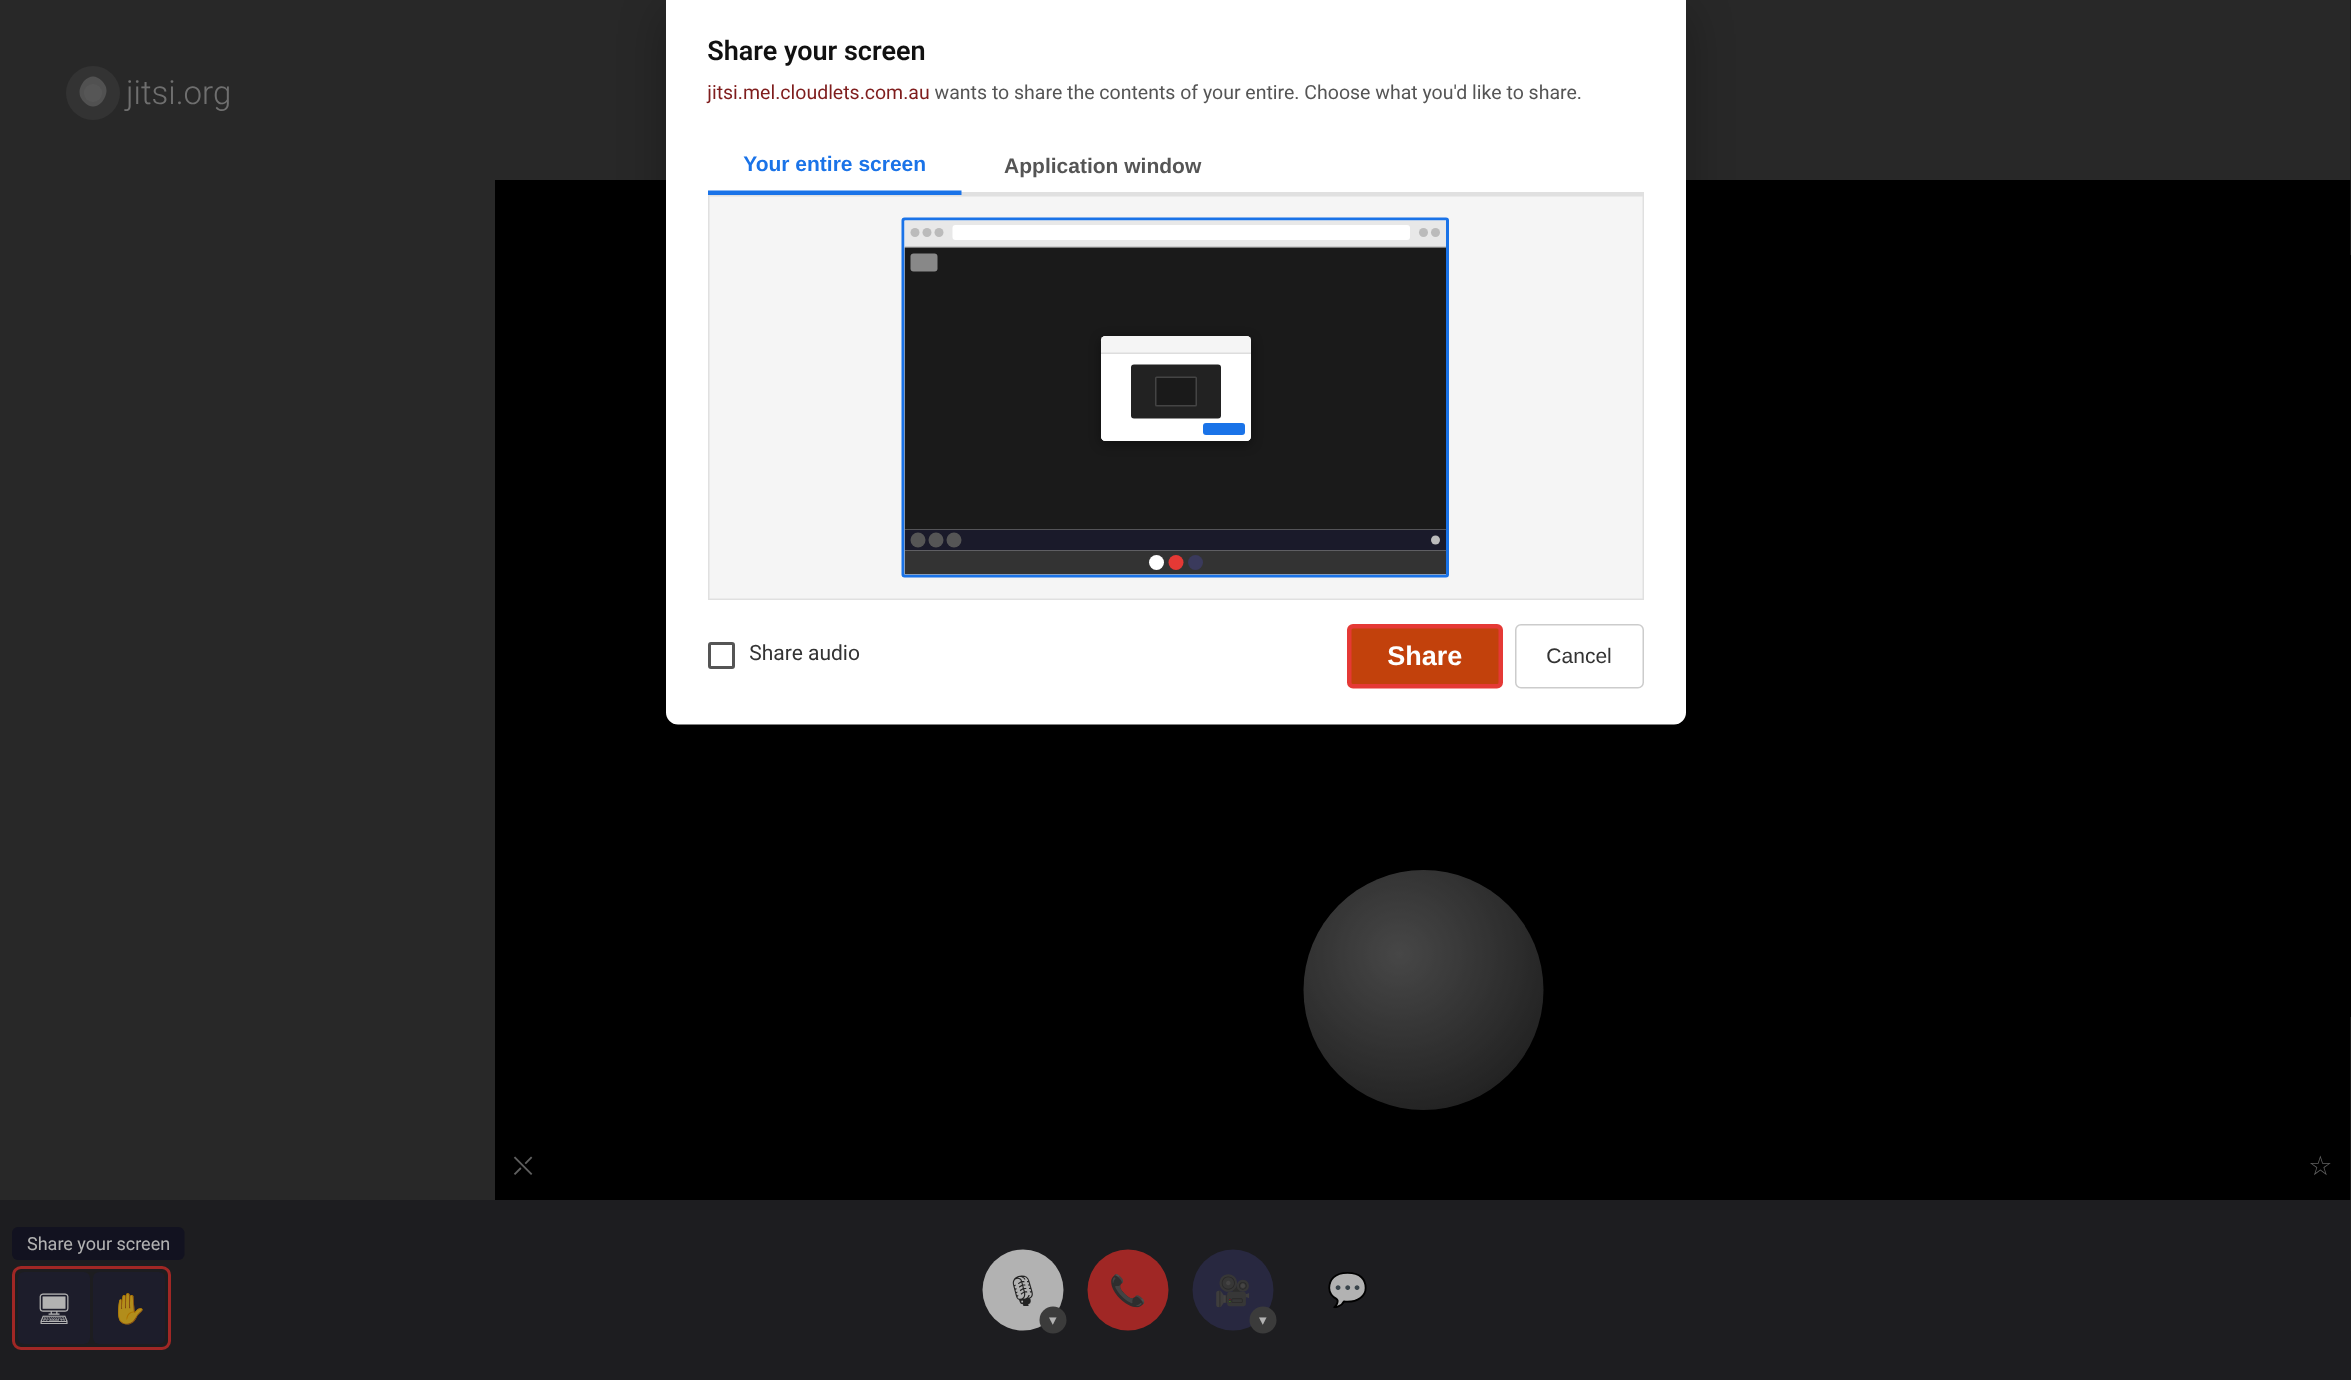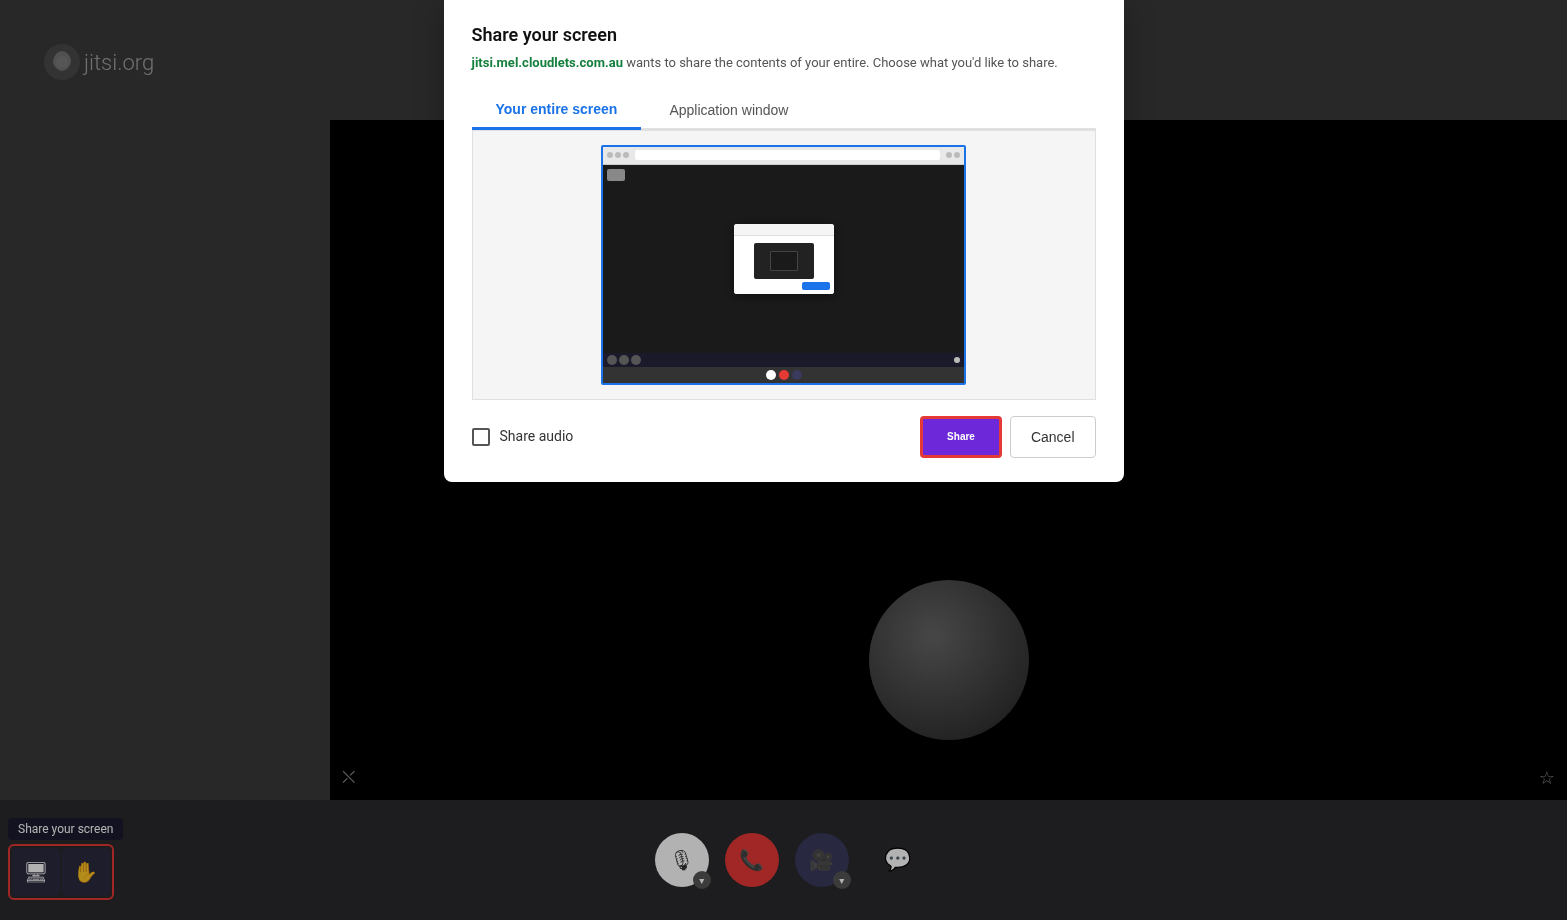--- a/index.html
+++ b/index.html
@@ -224,21 +224,21 @@
       margin-bottom: 0;
       gap: 4px;
     }
     .dialog-tab {
       padding: 10px 24px;
       font-size: 14px;
       cursor: pointer;
       border: none;
       background: none;
       color: #555;
-      font-weight: 400;
+      font-weight: 700;
       position: relative;
       bottom: -2px;
     }
     .dialog-tab.active {
       color: #1a73e8;
       border-bottom: 3px solid #1a73e8;
       font-weight: 600;
     }
 
     
@@ -406,26 +406,26 @@
     }
     .share-audio-label {
       font-size: 14px;
       color: #333;
     }
     .dialog-actions {
       display: flex;
       gap: 8px;
     }
     .btn-share {
-      background: #6d28d9;
+      background: #c2410c;
       color: #fff;
       border: 3px solid #e53935;
       padding: 8px 24px;
       border-radius: 4px;
-      font-size: 10px;
+      font-size: 18px;
       font-weight: 600;
       cursor: pointer;
       text-align: center;
     }
     .btn-cancel {
       background: #fff;
       color: #333;
       border: 1px solid #ccc;
       padding: 12px 20px;
       border-radius: 4px;
@@ -477,21 +477,21 @@
 
     <button class="chat-btn">💬</button>
   </div>
 </div>
 
 <div class="overlay">
   <div class="dialog">
 
     <div class="dialog-title">Share your screen</div>
     <div class="dialog-subtitle">
-      <span style="color:#15803d;font-weight:bold;">jitsi.mel.cloudlets.com.au</span>
+      <span style="color:#7f1d1d;">jitsi.mel.cloudlets.com.au</span>
       <span> wants to share the contents of your entire. Choose what you'd like to share.</span>
     </div>
 
     <div class="dialog-tabs">
       <button class="dialog-tab active">Your entire screen</button>
       <button class="dialog-tab">Application window</button>
     </div>
 
     <div class="preview-area">
       <div class="screen-preview">

